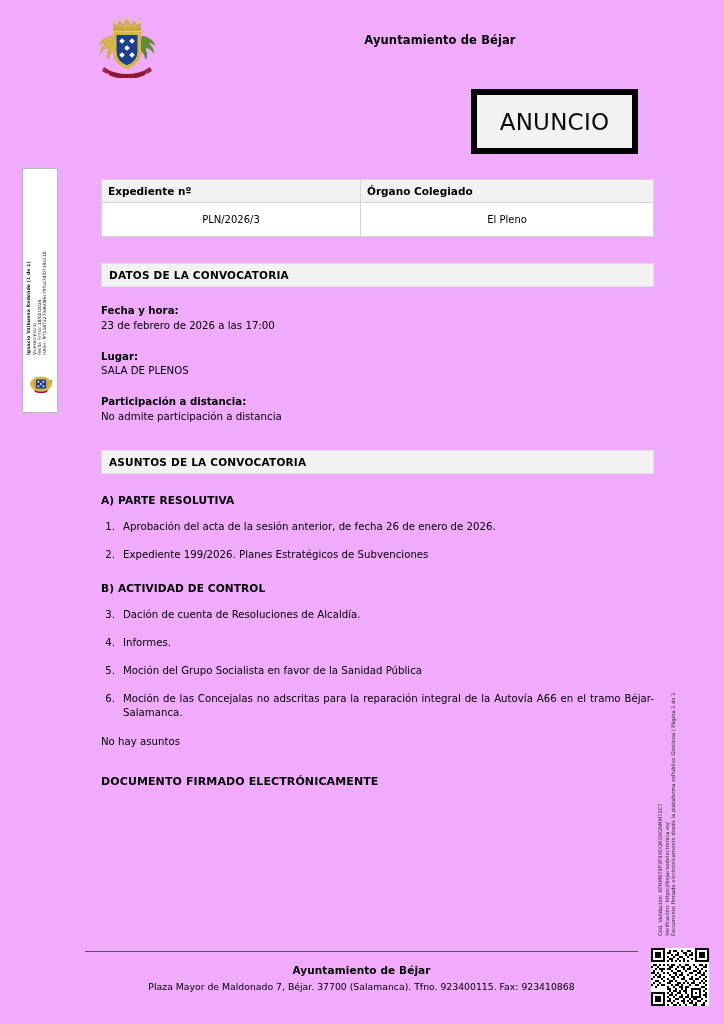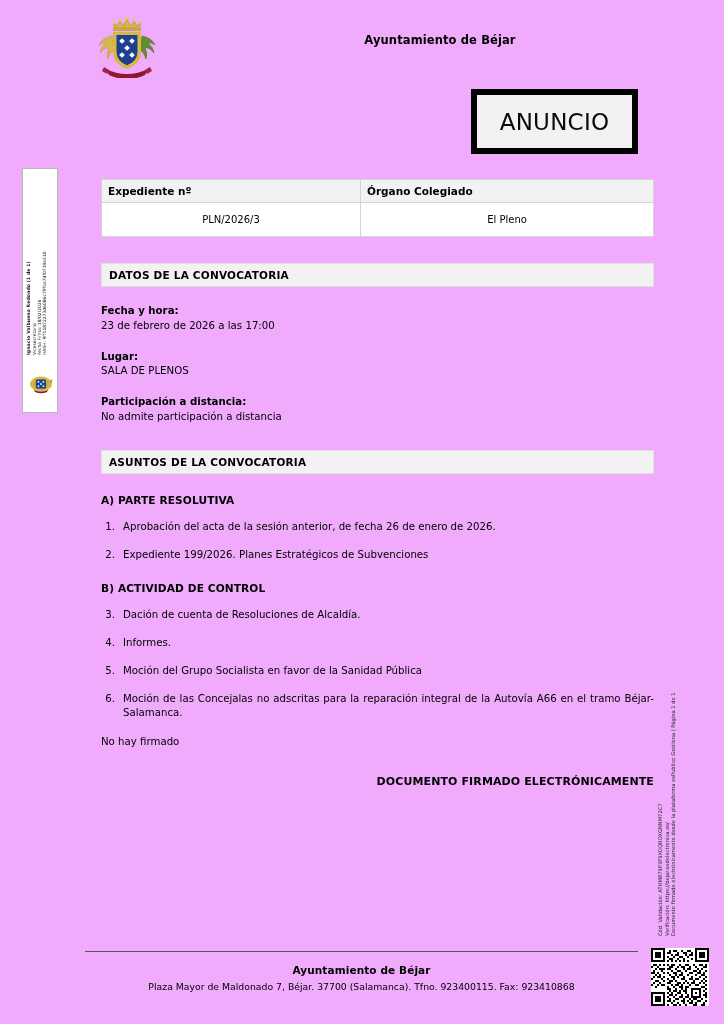--- a/index.html
+++ b/index.html
@@ -216,21 +216,21 @@
     text-align: justify;
   }
 
   .plain-note {
     margin-top: 16px;
     font-size: 10.2px;
   }
 
   .signed-line {
     margin-top: 28px;
-    text-align: right;
+    text-align: left;
     font-size: 11px;
     font-weight: bold;
     letter-spacing: 0.01em;
   }
 
   
   .footer {
     position: absolute;
     left: 85px;
     top: 951px;
@@ -375,21 +375,21 @@
     </div>
     <div class="agenda-item">
       <div class="agenda-num">5.</div>
       <div class="agenda-text">Moción del Grupo Socialista en favor de la Sanidad Pública</div>
     </div>
     <div class="agenda-item">
       <div class="agenda-num">6.</div>
       <div class="agenda-text">Moción de las Concejalas no adscritas para la reparación integral de la Autovía A66 en el tramo Béjar-Salamanca.</div>
     </div>
 
-    <div class="plain-note">No hay firmado</div>
+    <div class="plain-note">No hay asuntos</div>
 
     <div class="signed-line">DOCUMENTO FIRMADO ELECTRÓNICAMENTE</div>
   </div>
 
   <div class="verif-wrap">
     <div class="verif-rot">
       <div class="verif-line">Cód. Validación: ATHM879P3F9XDQROXGNNM72C7</div>
       <div class="verif-line">Verificación: https://bejar.sedelectronica.es/</div>
       <div class="verif-line">Documento firmado electrónicamente desde la plataforma esPublico Gestiona | Página 1 de 1</div>
     </div>

